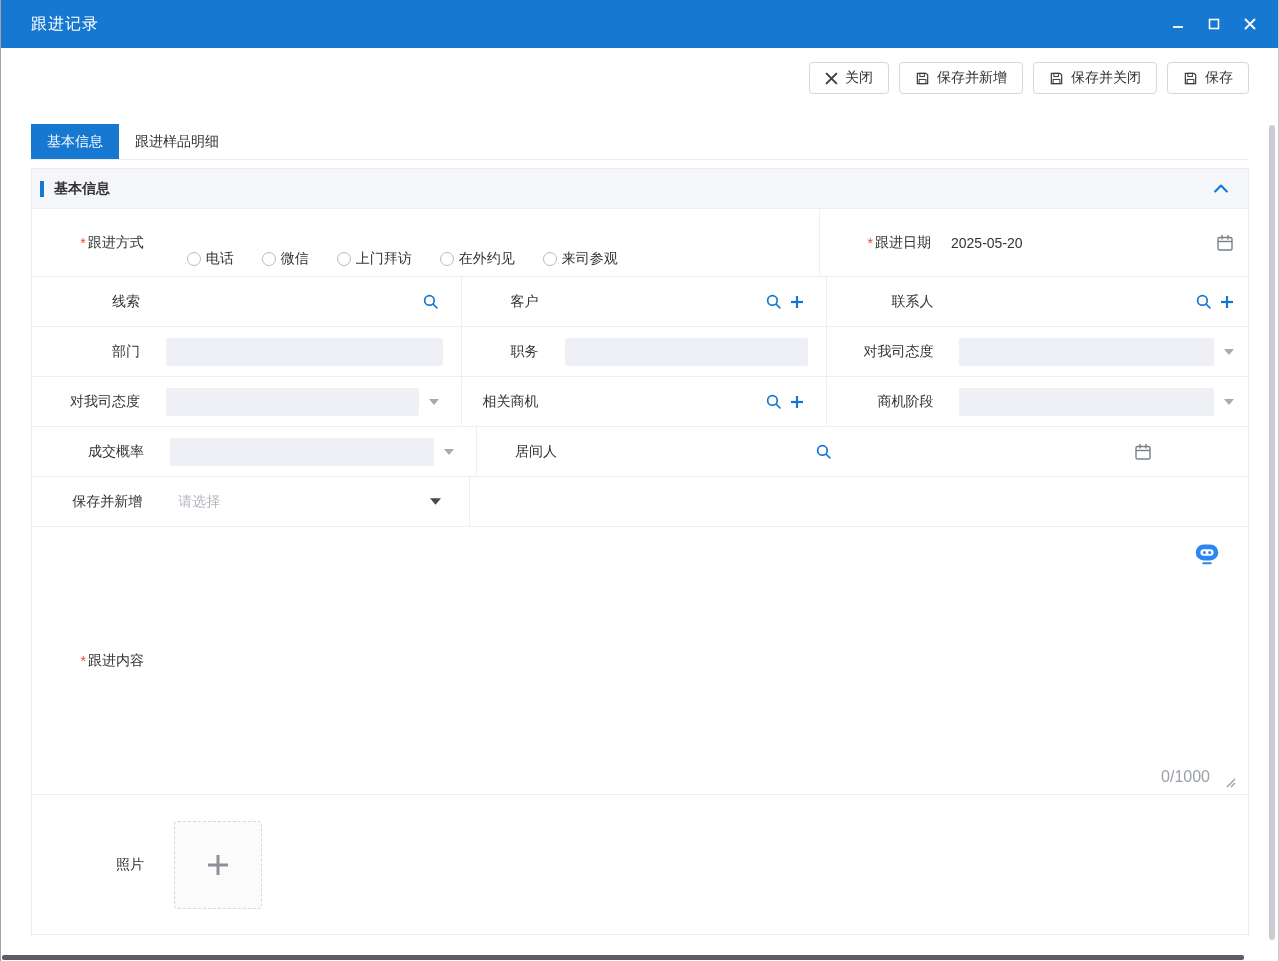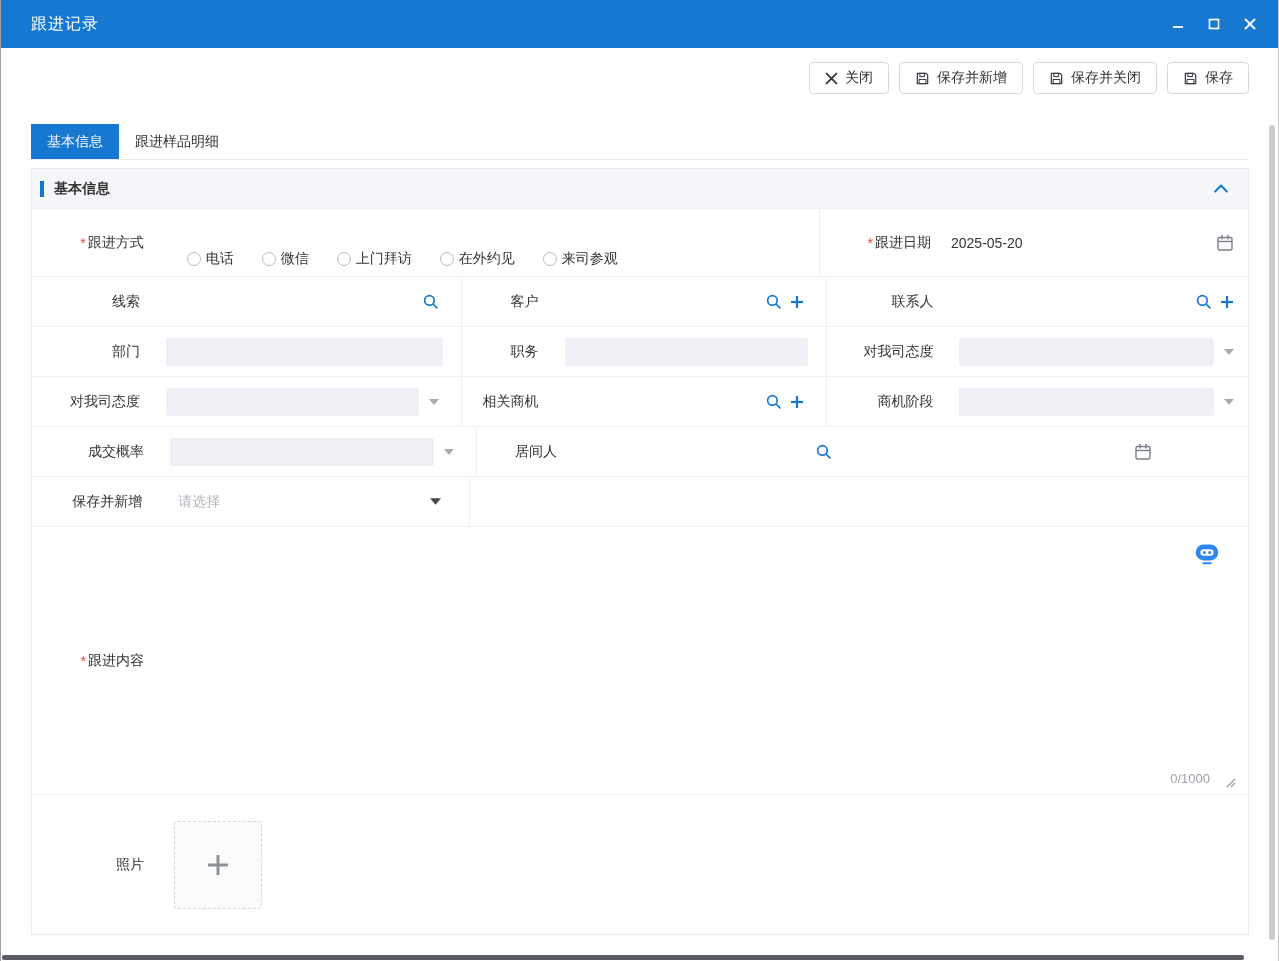--- a/index.html
+++ b/index.html
@@ -40,21 +40,21 @@
   .caret{margin-right:14px;display:flex;cursor:pointer;}
   .radio-group{display:flex;align-items:center;gap:28px;padding-left:37px;margin-top:32px;}
   .radio{display:flex;align-items:center;gap:5px;cursor:pointer;}
   .radio-circle{width:14px;height:14px;border:1px solid #b6bac3;border-radius:50%;background:#fff;flex:none;}
   .date-value{padding-left:14px;color:#333;}
   .select-placeholder{color:#b3b7be;padding-left:22px;}
   
   .content-cell{flex:1;position:relative;min-width:0;}
   .content-area{width:100%;height:100%;border:none;outline:none;resize:none;padding:14px 60px 30px 16px;font:inherit;background:transparent;}
   .ai-icon{position:absolute;top:10px;right:26px;cursor:pointer;}
-  .counter{position:absolute;right:38px;bottom:8px;color:#9ba0a8;font-size:13px;}
+  .counter{position:absolute;right:38px;bottom:8px;color:#9ba0a8;font-size:16px;}
   .resize-handle{position:absolute;right:12px;bottom:6px;cursor:nwse-resize;display:flex;}
   
   .photo-cell{flex:1;padding:26px 0 0 24px;}
   .upload-box{width:88px;height:88px;border:1px dashed #d4d7db;border-radius:4px;background:#fbfbfc;display:flex;align-items:center;justify-content:center;cursor:pointer;}
   
   .v-scroll-thumb{position:absolute;top:125px;right:3px;width:6px;height:815px;background:#c9ccd1;border-radius:3px;cursor:pointer;}
   .h-scroll-thumb{position:absolute;bottom:1px;left:1px;width:1242px;height:5px;background:#5a5e64;border-radius:2px;cursor:pointer;}
 </style>
 </head>
 <body>

